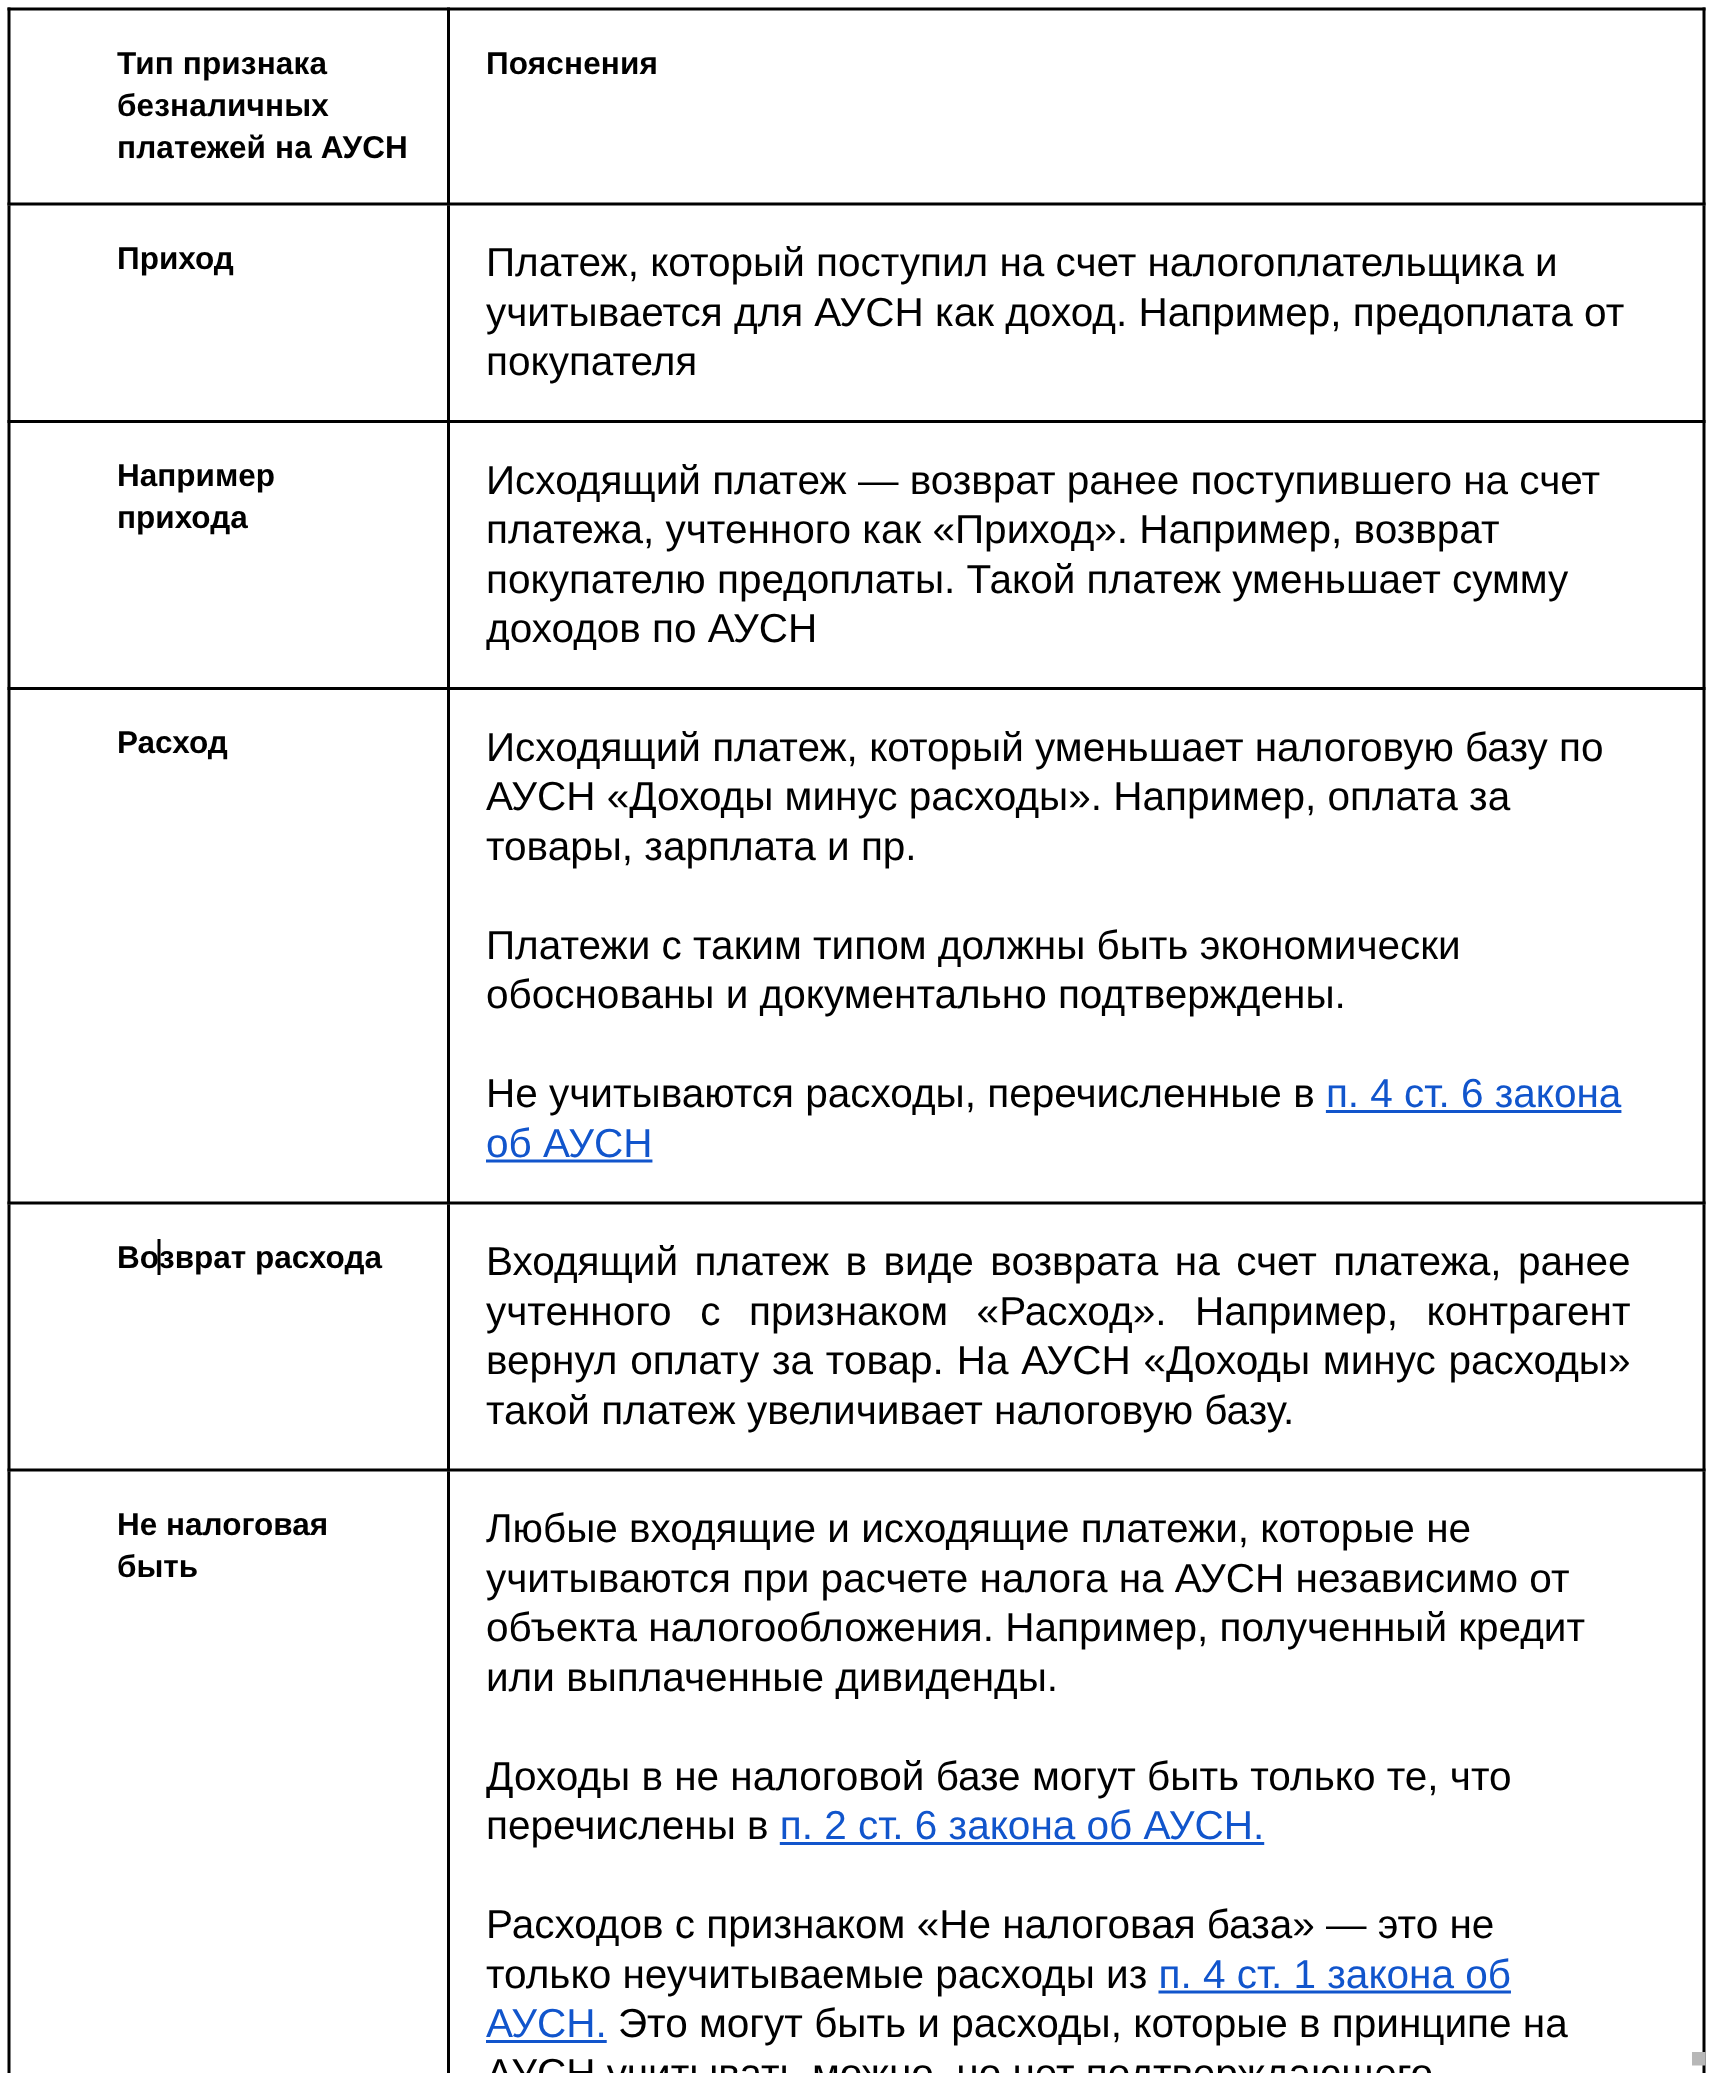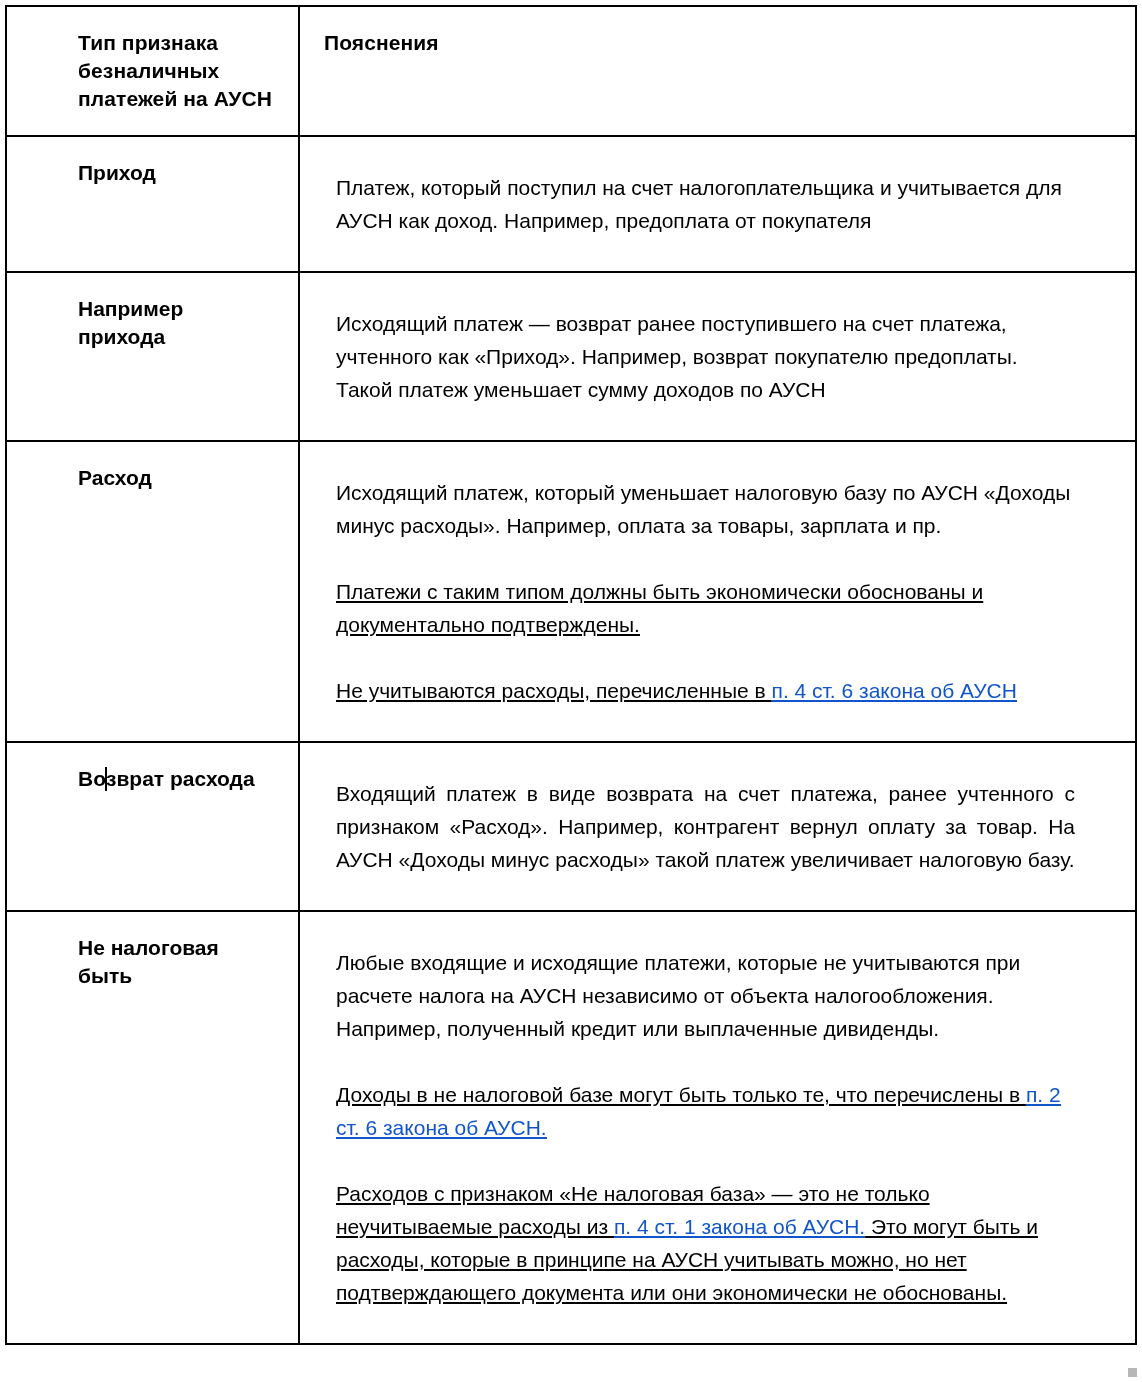--- a/index.html
+++ b/index.html
@@ -56,28 +56,27 @@
     letter-spacing: 0.1px;
   }
 
   .type-text {
     font-size: 21px;
     line-height: 28px;
     font-weight: bold;
   }
 
   .p {
-    font-size: 21px;
+    font-size: 27px;
     line-height: 33px;
-    margin: 12px;
+    margin: 0;
   }
 
   .p + .p {
     margin-top: 33px;
-    text-decoration: underline;
   }
 
   .justify .p {
     text-align: justify;
     text-justify: inter-word;
   }
 
   a.doclink {
     color: #1155cc;
     text-decoration: underline;

